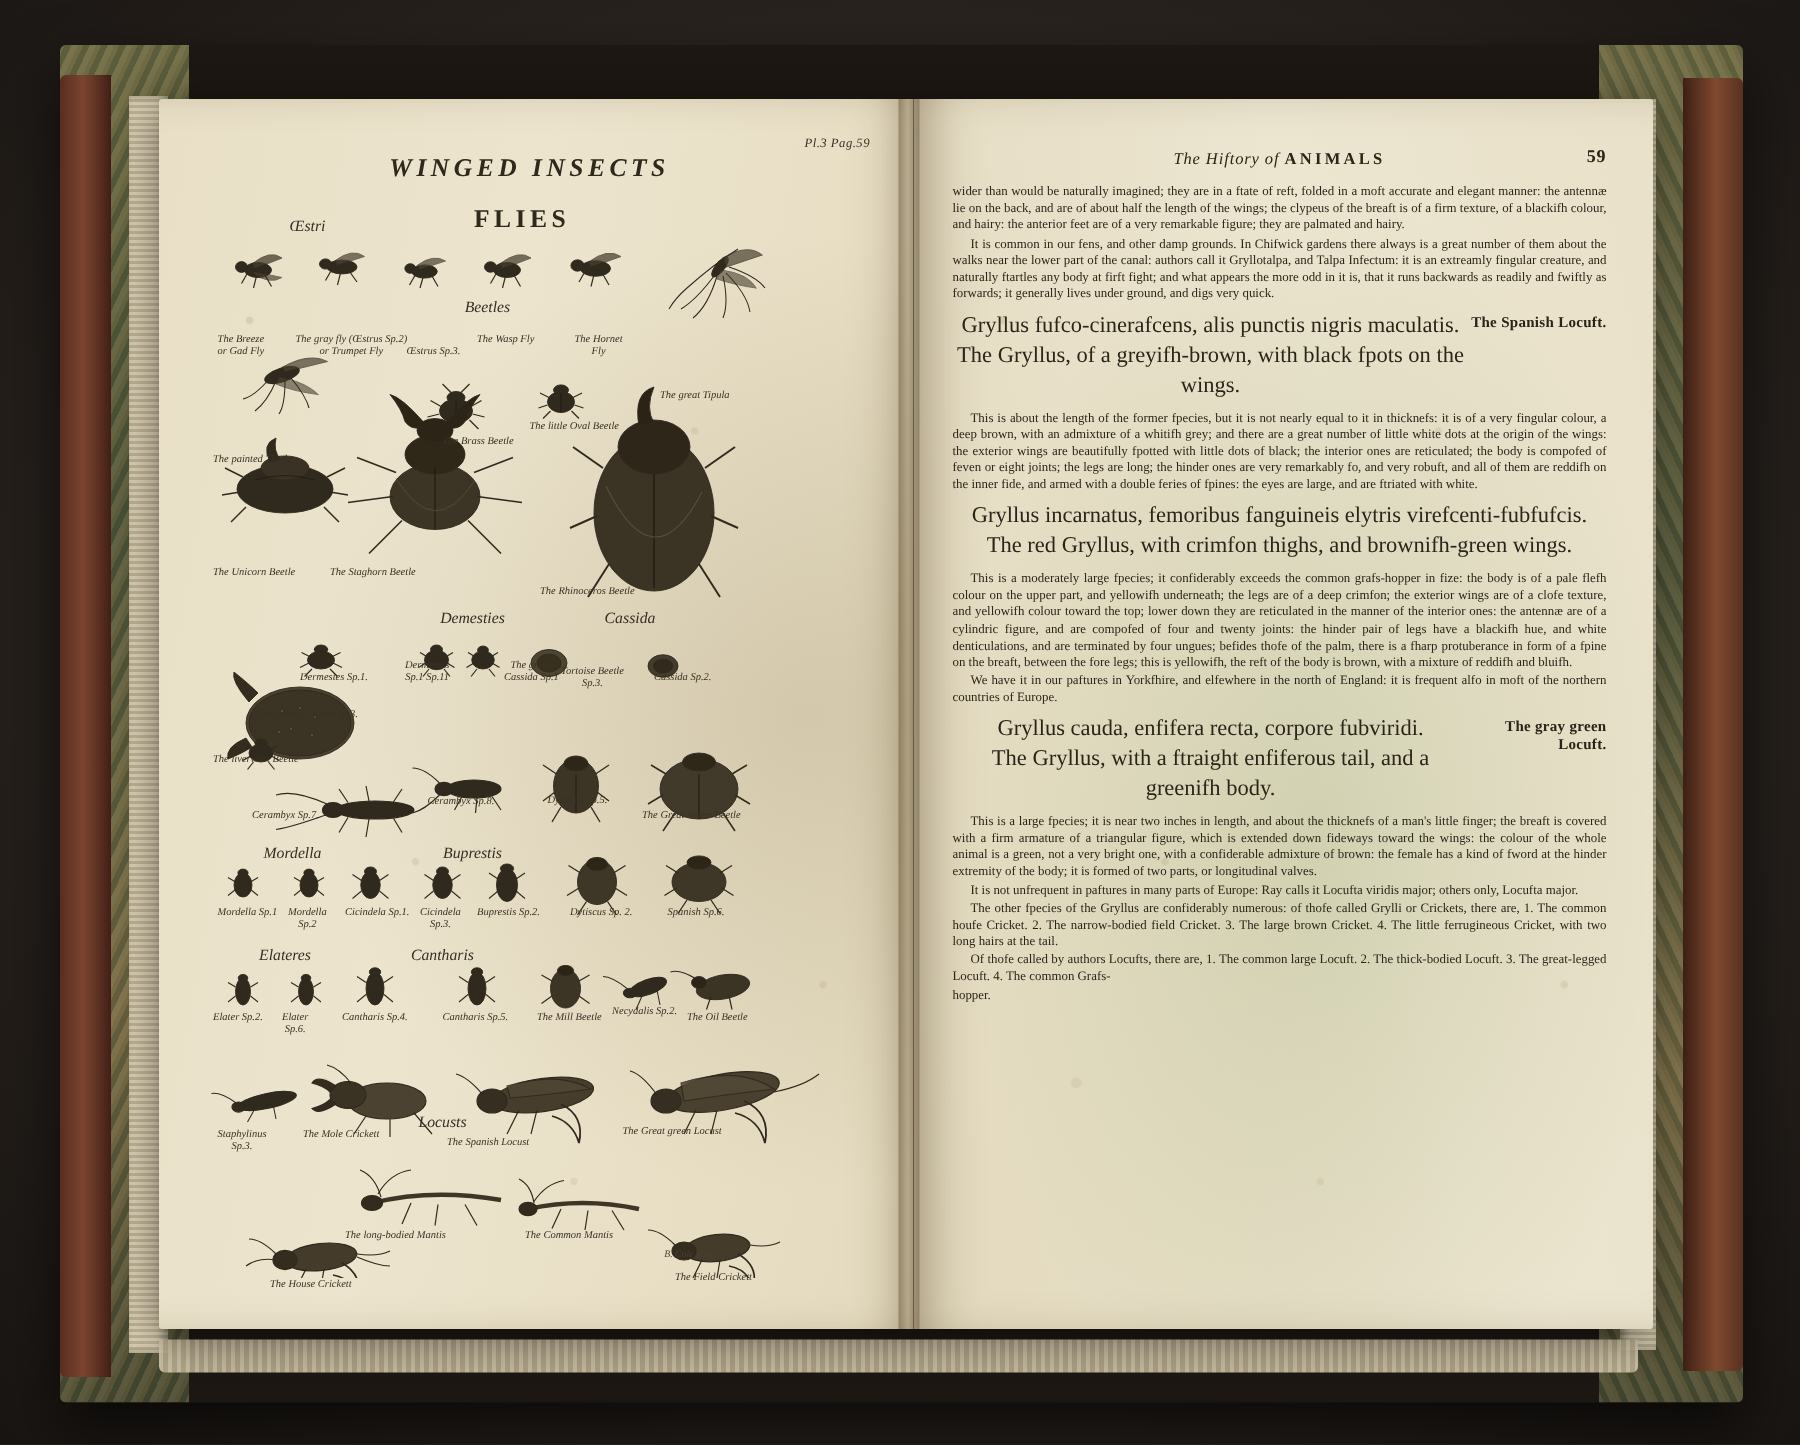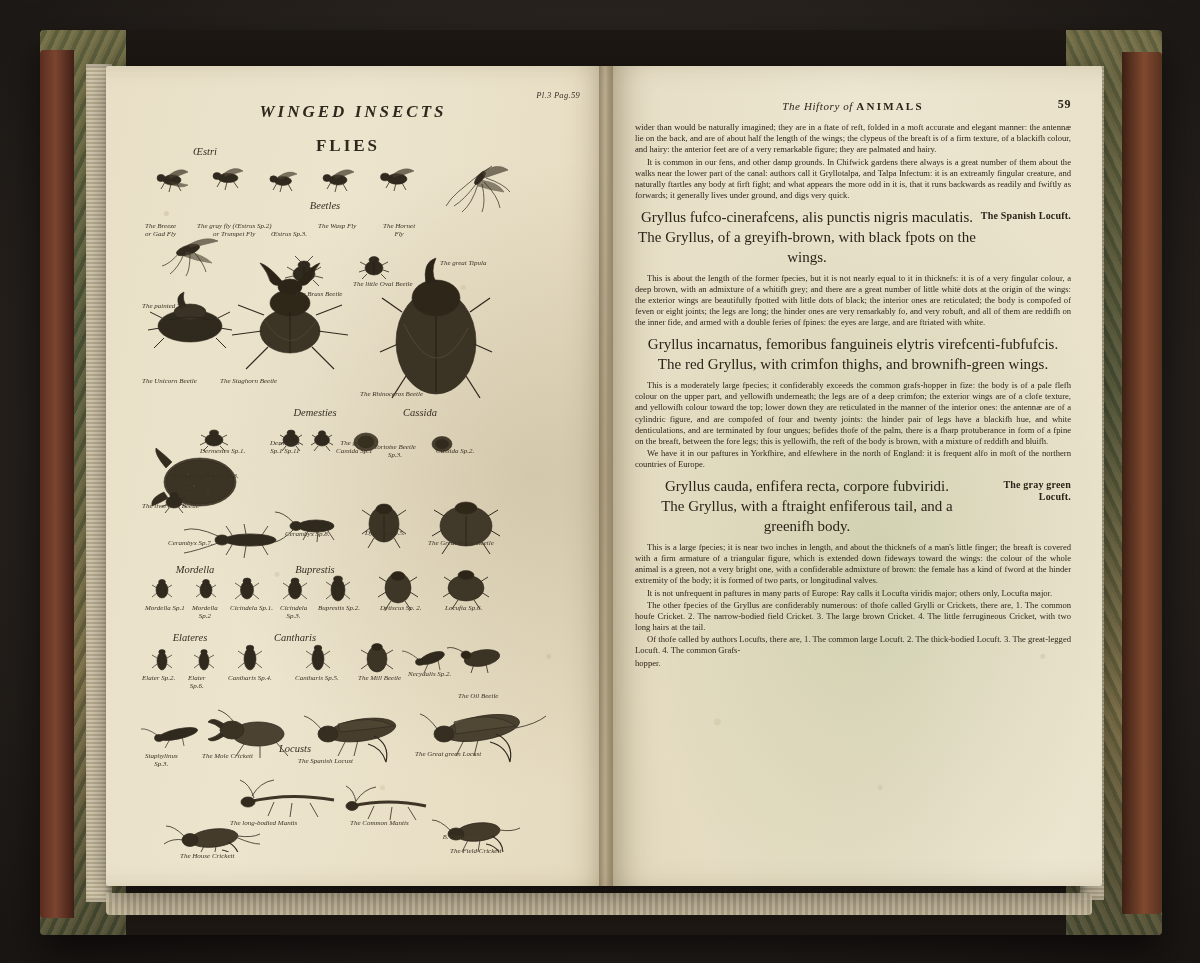--- a/index.html
+++ b/index.html
@@ -866,29 +866,29 @@
               <div class="cap" style="left: 225px; top: 427px;">Dytiscus Sp.5.</div>
               <div class="cap" style="left: 288px; top: 437px;">The Great Water Beetle</div>
               <div class="cap" style="left: 5px; top: 502px;">Mordella Sp.1</div>
               <div class="cap" style="left: 52px; top: 502px;">Mordella
 Sp.2</div>
               <div class="cap" style="left: 90px; top: 502px; text-align: center;">Cicindela Sp.1.</div>
               <div class="cap" style="left: 140px; top: 502px;">Cicindela
 Sp.3.</div>
               <div class="cap" style="left: 178px; top: 502px;">Buprestis Sp.2.</div>
               <div class="cap" style="left: 240px; top: 502px;">Dytiscus Sp. 2.</div>
-              <div class="cap" style="left: 305px; top: 502px;">Locufta Sp.6.</div>
+              <div class="cap" style="left: 305px; top: 502px;">Spanish Sp.6.</div>
               <div class="cap" style="left: 2px; top: 572px;">Elater Sp.2.</div>
               <div class="cap" style="left: 48px; top: 572px;">Elater
 Sp.6.</div>
               <div class="cap" style="left: 88px; top: 572px;">Cantharis Sp.4.</div>
               <div class="cap" style="left: 155px; top: 572px;">Cantharis Sp.5.</div>
               <div class="cap" style="left: 218px; top: 572px;">The Mill Beetle</div>
               <div class="cap" style="left: 268px; top: 568px;">Necydalis Sp.2.</div>
-              <div class="cap" style="left: 318px; top: 572px; margin-top: 18px;">The Oil Beetle</div>
+              <div class="cap" style="left: 318px; top: 572px;">The Oil Beetle</div>
               <div class="cap" style="left: 5px; top: 650px;">Staphylinus
 Sp.3.</div>
               <div class="cap" style="left: 62px; top: 650px;">The Mole Crickett</div>
               <div class="cap" style="left: 158px; top: 655px;">The Spanish Locust</div>
               <div class="cap" style="left: 275px; top: 648px;">The Great green Locust</div>
               <div class="cap" style="left: 90px; top: 717px;">The long-bodied Mantis</div>
               <div class="cap" style="left: 210px; top: 717px;">The Common Mantis</div>
               <div class="cap" style="left: 40px; top: 750px;">The House Crickett</div>
               <div class="cap" style="left: 310px; top: 745px;">The Field Crickett</div>
             </div>

